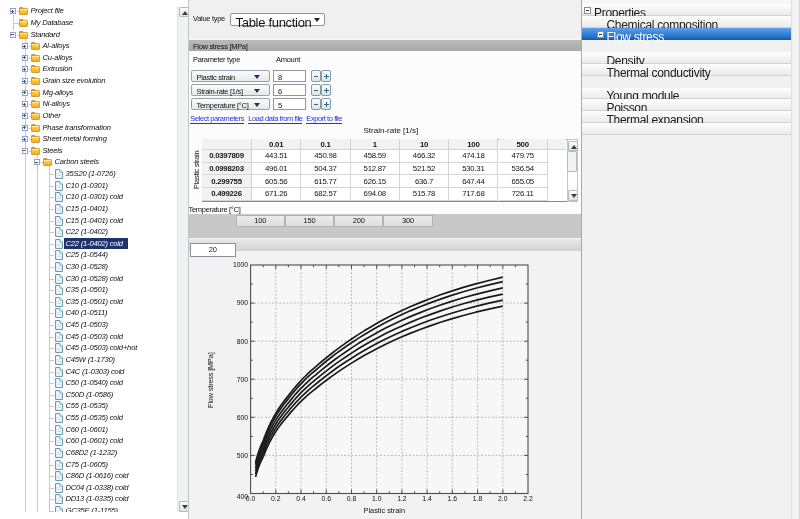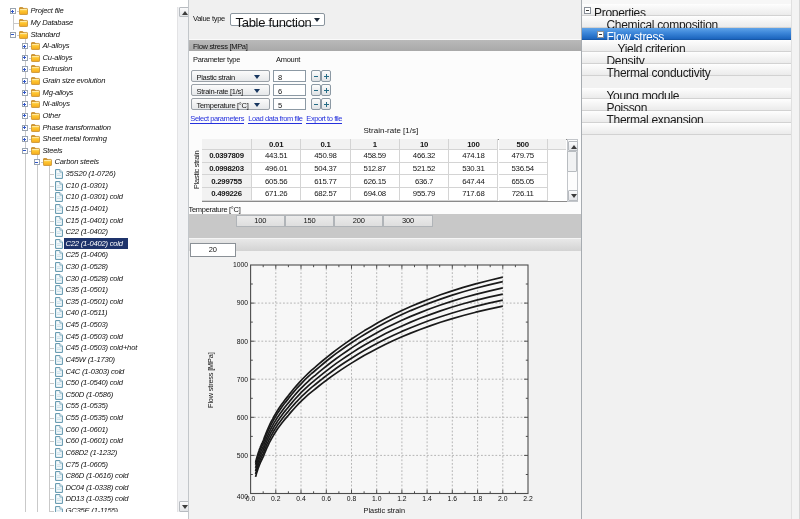--- a/index.html
+++ b/index.html
@@ -302,21 +302,21 @@
 <rect x="2" y="6.2" width="4" height="0.7" fill="#b8d4e2"></rect>
 </svg>
 <div class="sel" style="left:63.5px;top:238.4px;width:64.5px;height:10.6px"></div>
 <div class="tt w" style="left:65.5px;top:238.7px">C22 (1-0402) cold</div>
 <svg class="fico" style="left:55.0px;top:250.3px" width="8" height="10" viewBox="0 0 8 10">
 <path d="M0.6 0.6 L4.9 0.6 L7.4 3.1 L7.4 9.4 L0.6 9.4 Z" fill="#f6fafc" stroke="#5b93ab" stroke-width="1"></path>
 <path d="M4.9 0.6 L4.9 3.1 L7.4 3.1" fill="#e9f2f7" stroke="#5b93ab" stroke-width="0.7"></path>
 <rect x="2" y="4.5" width="3.6" height="0.7" fill="#b8d4e2"></rect>
 <rect x="2" y="6.2" width="4" height="0.7" fill="#b8d4e2"></rect>
 </svg>
-<div class="tt" style="left:65.5px;top:250.3px">C25 (1-0406)</div>
+<div class="tt" style="left:65.5px;top:250.3px">C25 (1-0544)</div>
 <svg class="fico" style="left:55.0px;top:261.9px" width="8" height="10" viewBox="0 0 8 10">
 <path d="M0.6 0.6 L4.9 0.6 L7.4 3.1 L7.4 9.4 L0.6 9.4 Z" fill="#f6fafc" stroke="#5b93ab" stroke-width="1"></path>
 <path d="M4.9 0.6 L4.9 3.1 L7.4 3.1" fill="#e9f2f7" stroke="#5b93ab" stroke-width="0.7"></path>
 <rect x="2" y="4.5" width="3.6" height="0.7" fill="#b8d4e2"></rect>
 <rect x="2" y="6.2" width="4" height="0.7" fill="#b8d4e2"></rect>
 </svg>
 <div class="tt" style="left:65.5px;top:261.9px">C30 (1-0528)</div>
 <svg class="fico" style="left:55.0px;top:273.6px" width="8" height="10" viewBox="0 0 8 10">
 <path d="M0.6 0.6 L4.9 0.6 L7.4 3.1 L7.4 9.4 L0.6 9.4 Z" fill="#f6fafc" stroke="#5b93ab" stroke-width="1"></path>
 <path d="M4.9 0.6 L4.9 3.1 L7.4 3.1" fill="#e9f2f7" stroke="#5b93ab" stroke-width="0.7"></path>
@@ -551,21 +551,21 @@
 <div class="tc" style="left:63.00px;top:175.30px;width:49.30px;height:12.65px">605.56</div>
 <div class="tc" style="left:112.30px;top:175.30px;width:49.30px;height:12.65px">615.77</div>
 <div class="tc" style="left:161.60px;top:175.30px;width:49.30px;height:12.65px">626.15</div>
 <div class="tc" style="left:210.90px;top:175.30px;width:49.30px;height:12.65px">636.7</div>
 <div class="tc" style="left:260.20px;top:175.30px;width:49.30px;height:12.65px">647.44</div>
 <div class="tc" style="left:309.50px;top:175.30px;width:49.30px;height:12.65px">655.05</div>
 <div class="tc hd" style="left:13.00px;top:187.95px;width:50.00px;height:12.65px">0.499226</div>
 <div class="tc" style="left:63.00px;top:187.95px;width:49.30px;height:12.65px">671.26</div>
 <div class="tc" style="left:112.30px;top:187.95px;width:49.30px;height:12.65px">682.57</div>
 <div class="tc" style="left:161.60px;top:187.95px;width:49.30px;height:12.65px">694.08</div>
-<div class="tc" style="left:210.90px;top:187.95px;width:49.30px;height:12.65px">955.79</div>
+<div class="tc" style="left:210.90px;top:187.95px;width:49.30px;height:12.65px">515.78</div>
 <div class="tc" style="left:260.20px;top:187.95px;width:49.30px;height:12.65px">717.68</div>
 <div class="tc" style="left:309.50px;top:187.95px;width:49.30px;height:12.65px">726.11</div>
   <div class="tc hd" style="left:358.9px;top:139px;width:18.6px;height:11px;border-right:none"></div>
   <div id="tsb2">
       <div class="sbtn up" style="top:0.5px"></div>
       <div class="sbtn dn" style="top:50px"></div>
       <div id="tthumb"></div>
     </div>
   <div id="vlab">Plastic strain</div>
   <div class="lab" style="left:-0.5px;top:204.5px">Temperature [°C]</div>
@@ -704,23 +704,20 @@
 </div>
 <div class="prow" style="top:16.1px">
 <span style="left:24.5px">Chemical composition</span>
 </div>
 <div class="prow pblue" style="top:28.0px">
 <div class="pbox pw" style="left:15px">
         <i></i>
       </div>
       <span class="w" style="left:24.5px">Flow stress</span>
 </div>
-<div class="prow" style="top:39.9px">
-<span style="left:35.5px">Yield criterion</span>
-</div>
 <div class="prow" style="top:51.8px">
 <span style="left:24.5px">Density</span>
 </div>
 <div class="prow" style="top:63.7px">
 <span style="left:24.5px">Thermal conductivity</span>
 </div>
 <div class="prow" style="top:87.5px">
 <span style="left:24.5px">Young module</span>
 </div>
 <div class="prow" style="top:99.4px">

